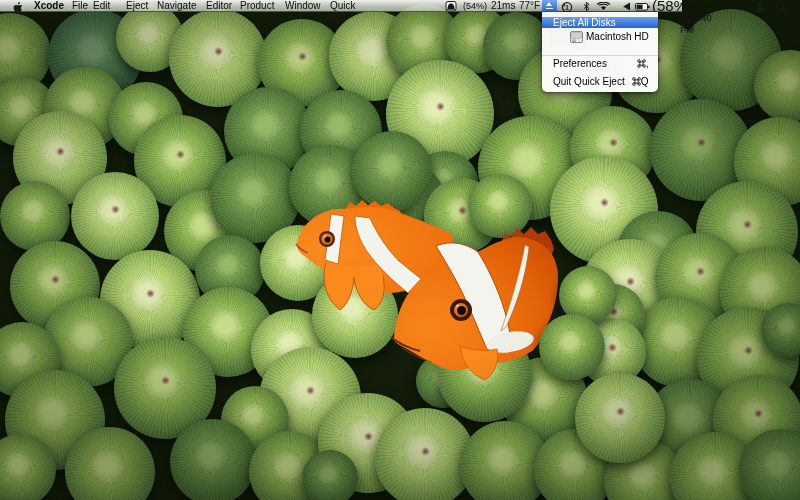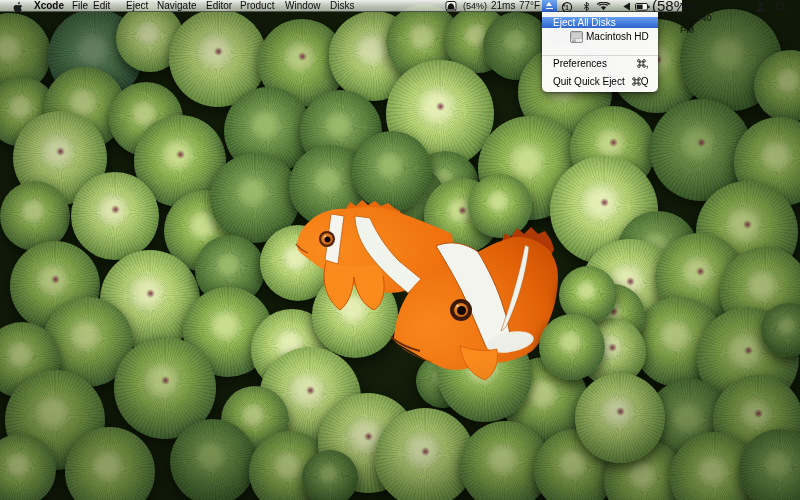--- a/index.html
+++ b/index.html
@@ -223,21 +223,21 @@
   <path d="M7.8,1.6 C7.9,0.9 7.6,0.2 7.2,-0.2 L6.4,0.6 C6.1,1.0 6.0,1.6 6.1,2.1 C6.7,2.2 7.4,2.1 7.8,1.6 Z M8.9,6.4 C8.9,5.2 9.6,4.5 10.2,4.1 C9.7,3.3 8.9,2.9 8.1,2.9 C7.2,2.9 6.8,3.3 6.1,3.3 C5.4,3.3 4.8,2.9 4.0,2.9 C2.9,2.9 1.6,3.8 1.6,5.8 C1.6,7.9 3.1,10.2 4.1,10.2 C4.7,10.2 5.0,9.8 5.9,9.8 C6.8,9.8 7.0,10.2 7.7,10.2 C8.5,10.2 9.5,8.8 9.9,7.8 C9.3,7.5 8.9,7.0 8.9,6.4 Z" fill="#1a1a1a" transform="translate(0,1)"></path>
  </svg>
  <span class="mi bold" style="left:34px">Xcode</span>
  <span class="mi" style="left:72px">File</span>
  <span class="mi" style="left:93px">Edit</span>
  <span class="mi" style="left:126px">Eject</span>
  <span class="mi" style="left:157px">Navigate</span>
  <span class="mi" style="left:206px">Editor</span>
  <span class="mi" style="left:240px">Product</span>
  <span class="mi" style="left:285px">Window</span>
- <span class="mi" style="left:330px">Disks</span>
+ <span class="mi" style="left:330px">Quick</span>
 
  <svg class="ric" style="left:445px;top:1px" width="12" height="11" viewBox="0 0 12 11">
    <rect x="1" y="0.5" width="10" height="9" rx="2" fill="#f0f0ee" stroke="#1d1d1b" stroke-width="1"></rect>
    <path d="M2.5,8.2 C2.5,5 3.8,2.6 6,2.6 C8.2,2.6 9.5,5 9.5,8.2 Z" fill="#12120f"></path>
    <rect x="1.6" y="8.6" width="8.8" height="1.2" fill="#e8e8e4" stroke="#1d1d1b" stroke-width="0.6"></rect>
  </svg>
  <span class="ri" style="left:463px;font-size:9px">(54%)</span>
  <span class="ri" style="left:491px;font-size:10px">21ms</span>
  <span class="ri" style="left:519px;font-size:10px">77°F</span>
  <div class="ejhl"></div>

